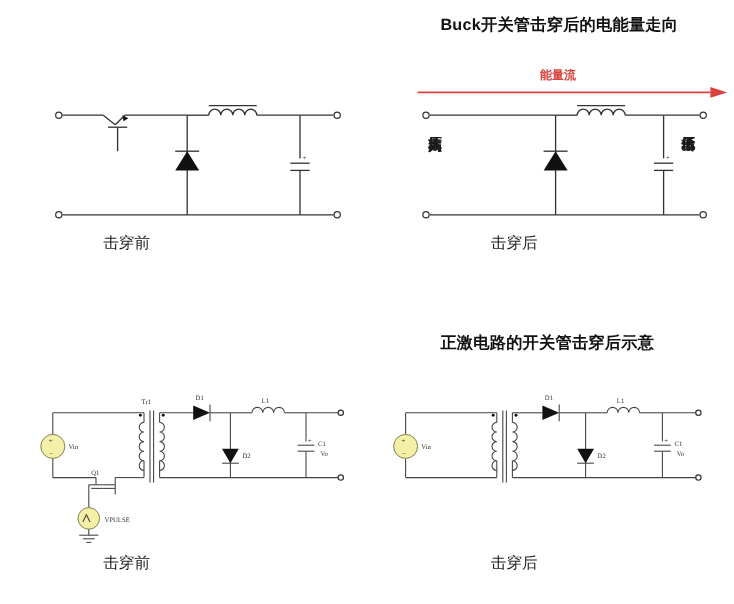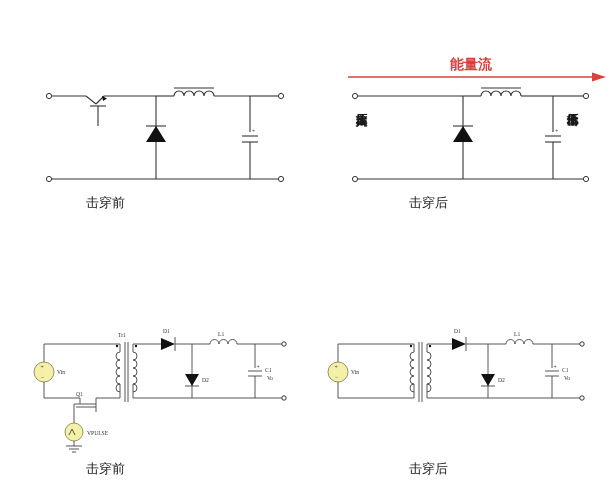--- a/index.html
+++ b/index.html
@@ -48,21 +48,21 @@
   #caption-tl { left: 86px; top: 194px; }
   #caption-tr { left: 409px; top: 194px; }
   #caption-bl { left: 86px; top: 460px; }
   #caption-br { left: 409px; top: 460px; }
 
   
   #energy-flow-label {
     position: absolute;
     left: 450px;
     top: 56px;
-    font-size: 14px;
+    font-size: 10px;
     font-weight: bold;
     color: #d9413c;
     white-space: nowrap;
   }
 
   
   .vlabel {
     position: absolute;
     writing-mode: vertical-rl;
     text-orientation: upright;
@@ -85,21 +85,23 @@
     font-size: 5.6px;
     fill: #333333;
   }
   .src-circle { fill: #f5f0a8; stroke: #7a7a4a; stroke-width: 0.8; }
 </style>
 </head>
 <body>
 
 <div class="page">
 
-
+  <div class="section-title" id="title-buck">Buck开关管击穿后的电能量走向</div>
+
+  <div class="section-title" id="title-forward">正激电路的开关管击穿后示意</div>
 
   <div class="panel" style="left:340px; top:46px; width:272px; height:40px;">
     <svg width="272" height="40" viewBox="0 0 272 40">
       <line x1="8" y1="31" x2="252" y2="31" stroke="#d9413c" stroke-width="1.6"></line>
       <polygon points="252,26.5 266,31 252,35.5" fill="#d9413c"></polygon>
     </svg>
   </div>
   <div id="energy-flow-label">能量流</div>
 
   <div class="panel" style="left:30px; top:80px; width:270px; height:115px;">

